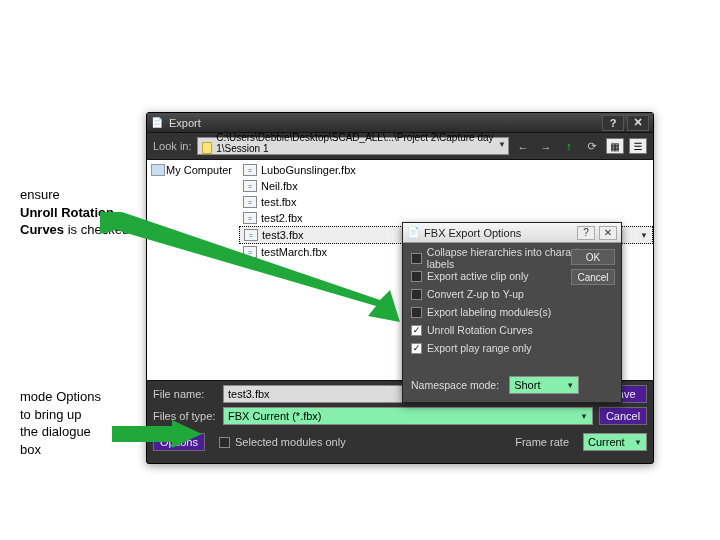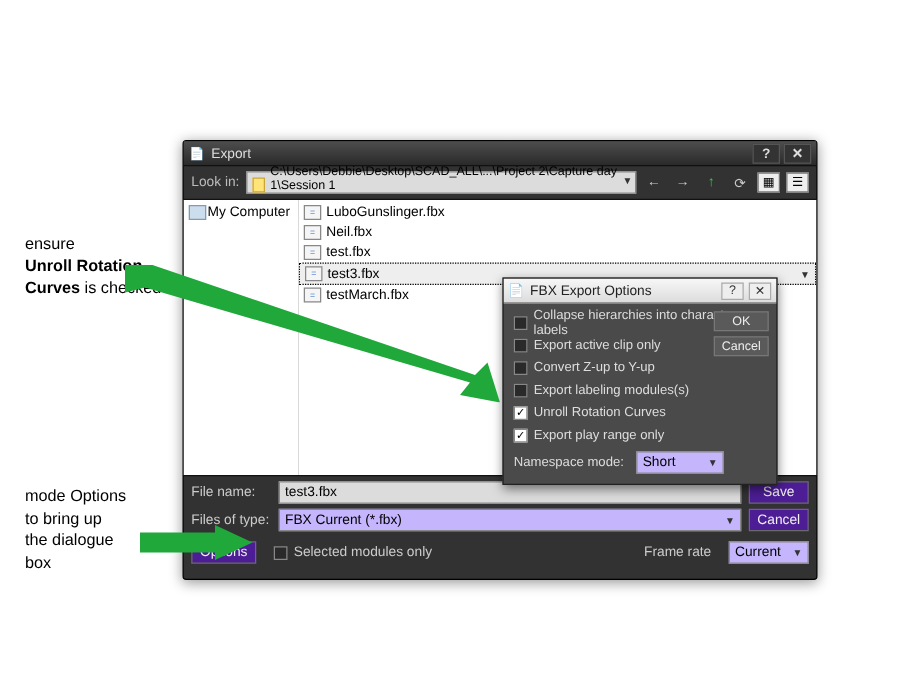--- a/index.html
+++ b/index.html
@@ -27,33 +27,33 @@
   .bottom{padding:4px 6px;display:grid;grid-template-columns:64px 1fr 48px;row-gap:4px;column-gap:6px;align-items:center}
   .tinput{height:18px;background:#dcdcdc;color:#000;border:1px solid #888;padding:0 4px;font-size:11px}
   .btn{height:18px;background:#4c1d95;border:1px solid #6a6a6a;color:#eee;font-size:11px;display:flex;align-items:center;justify-content:center;cursor:pointer}
   .btn.sm{width:48px}
   .footer{display:flex;align-items:center;padding:4px 6px;gap:14px}
   .opt{width:52px}
   .chk{width:11px;height:11px;border:1px solid #888;background:#2a2a2a;display:inline-block;margin-right:5px;vertical-align:middle}
   .chk.on{background:#fff}
   .chk.on:after{content:"✓";color:#000;font-size:9px;display:block;line-height:9px;text-align:center}
   .spacer{flex:1}
-  .sel{height:18px;background:#c4b5fd;color:#000;border:1px solid #888;padding:0 18px 0 4px;font-size:11px;display:flex;align-items:center;position:relative;min-width:64px}
+  .sel{height:18px;background:#86efac;color:#000;border:1px solid #888;padding:0 18px 0 4px;font-size:11px;display:flex;align-items:center;position:relative;min-width:64px}
   .sel:after{content:"▼";position:absolute;right:4px;font-size:8px;color:#333}
   
   .popup{position:absolute;left:402px;top:222px;width:220px;background:#4a4a4a;border:1px solid #222;color:#ddd;font-size:10.5px;box-shadow:0 3px 8px rgba(0,0,0,.5)}
   .pophead{height:20px;background:linear-gradient(#f7f7f7,#dcdcdc);color:#222;display:flex;align-items:center;padding:0 4px;gap:4px;border-bottom:1px solid #999}
   .pophead .ttext{flex:1;font-size:11px}
   .pophead .hbtn{width:18px;height:14px;border:1px solid #aaa;background:#eee;color:#333;display:flex;align-items:center;justify-content:center;font-size:10px;cursor:pointer}
   .popbody{padding:6px 6px 8px 8px;position:relative}
   .prow{display:flex;align-items:center;height:18px}
   .popbtn{position:absolute;right:6px;width:44px;height:16px;background:#5a5a5a;border:1px solid #777;color:#eee;font-size:10px;display:flex;align-items:center;justify-content:center;cursor:pointer}
   .popbtn.ok{top:6px}
   .popbtn.cancel{top:26px}
-  .nsrow{display:flex;align-items:center;gap:10px;margin-top:4px}
+  .nsrow{display:flex;align-items:center;gap:10px;margin-top:19px}
   
   .ann{position:absolute;font-size:13px;color:#000;line-height:1.35}
   .arrow{position:absolute}
   .arrow svg{display:block}
 </style>
 </head>
 <body>
 
 <div class="window">
   <div class="titlebar">
@@ -91,20 +91,24 @@
           <span>LuboGunslinger.fbx</span>
         </div>
       <div class="fileitem">
           <span class="fico">=</span>
           <span>Neil.fbx</span>
         </div>
       <div class="fileitem">
           <span class="fico">=</span>
           <span>test.fbx</span>
         </div>
+      <div class="fileitem">
+          <span class="fico">=</span>
+          <span>test2.fbx</span>
+        </div>
       <div class="fileitem sel">
           <span class="fico">=</span>
           <span>test3.fbx</span>
         </div>
       <div class="fileitem">
           <span class="fico">=</span>
           <span>testMarch.fbx</span>
         </div>
     </div>
   </div>

